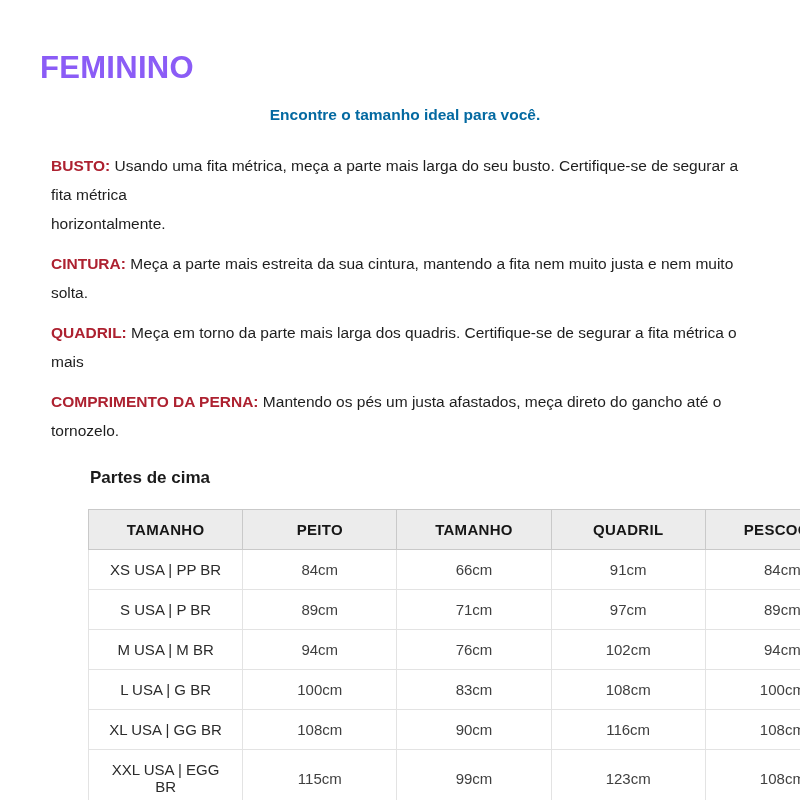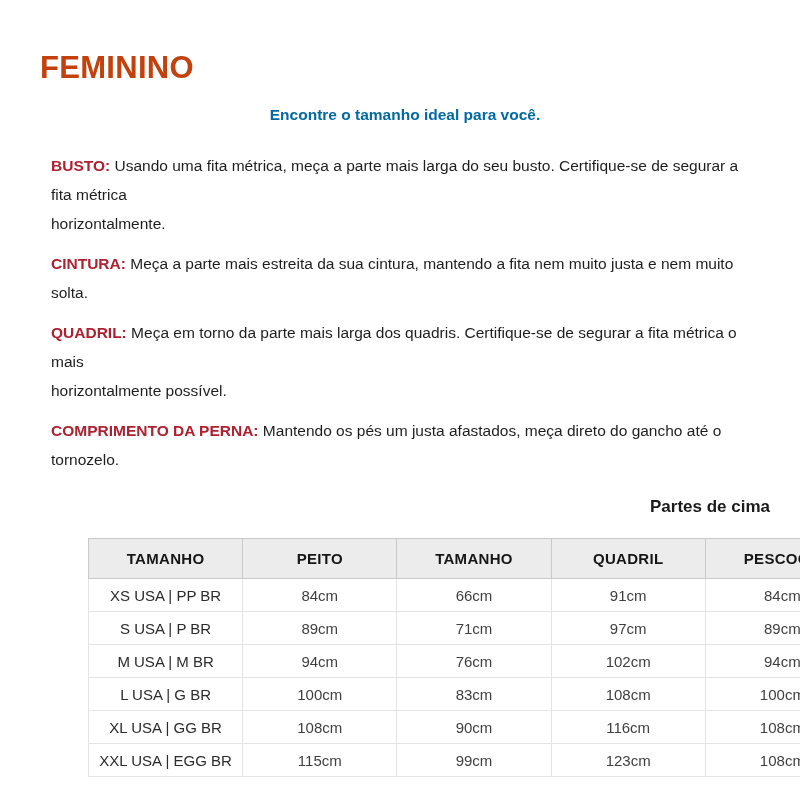--- a/index.html
+++ b/index.html
@@ -12,21 +12,21 @@
     color: #1d1d1d;
     overflow: hidden;
   }
   .content { padding: 50px 30px 0 40px; }
 
   .page-title {
     font-size: 31px;
     line-height: 36px;
     font-weight: bold;
     letter-spacing: 0.3px;
-    color: #c2410c;
+    color: #8b5cf6;
     margin: 0 0 20px 0;
   }
   .subtitle {
     font-size: 15.5px;
     line-height: 18px;
     font-weight: bold;
     color: #0369a1;
     margin: 4px 0 27px 0;
     text-align: center;
   }
@@ -39,21 +39,20 @@
   .para .label {
     font-weight: bold;
     color: #ad2130;
   }
   .section-title {
     font-size: 17px;
     line-height: 20px;
     font-weight: bold;
     color: #1b1b1b;
     margin: 23px 0 21px 50px;
-    text-align: right;
   }
   table.size-table {
     border-collapse: collapse;
     margin-left: 48px;
     width: 772px;
     table-layout: fixed;
   }
   table.size-table th {
     background: #ececec;
     border: 1px solid #c9c9c9;
@@ -63,21 +62,21 @@
     letter-spacing: 0.3px;
     color: #161616;
     text-align: center;
   }
   table.size-table td {
     border: 1px solid #e3e3e3;
     height: 33px;
     text-align: center;
     font-size: 15px;
     color: #3f3f3f;
-    padding: 0;
+    padding: 11px;
   }
   table.size-table tbody td.size-cell { color: #2b2b2b; }
 </style>
 </head>
 <body>
 
 <div class="content">
 
   <h1 class="page-title">FEMININO</h1>
 
@@ -95,21 +94,20 @@
     <p class="para">
       <span class="label">CINTURA:</span>
       <span>Meça a parte mais estreita da sua cintura, mantendo a fita nem muito justa e nem muito</span><br>
       <span>solta.</span>
     </p>
 
     <p class="para">
       <span class="label">QUADRIL:</span>
       <span>Meça em torno da parte mais larga dos quadris. Certifique-se de segurar a fita métrica o</span><br>
       <span>mais</span><br>
-      <span>horizontalmente possível.</span>
     </p>
 
     <p class="para">
       <span class="label">COMPRIMENTO DA PERNA:</span>
       <span>Mantendo os pés um justa afastados, meça direto do gancho até o</span><br>
       <span>tornozelo.</span>
     </p>
 
   </div>
 

